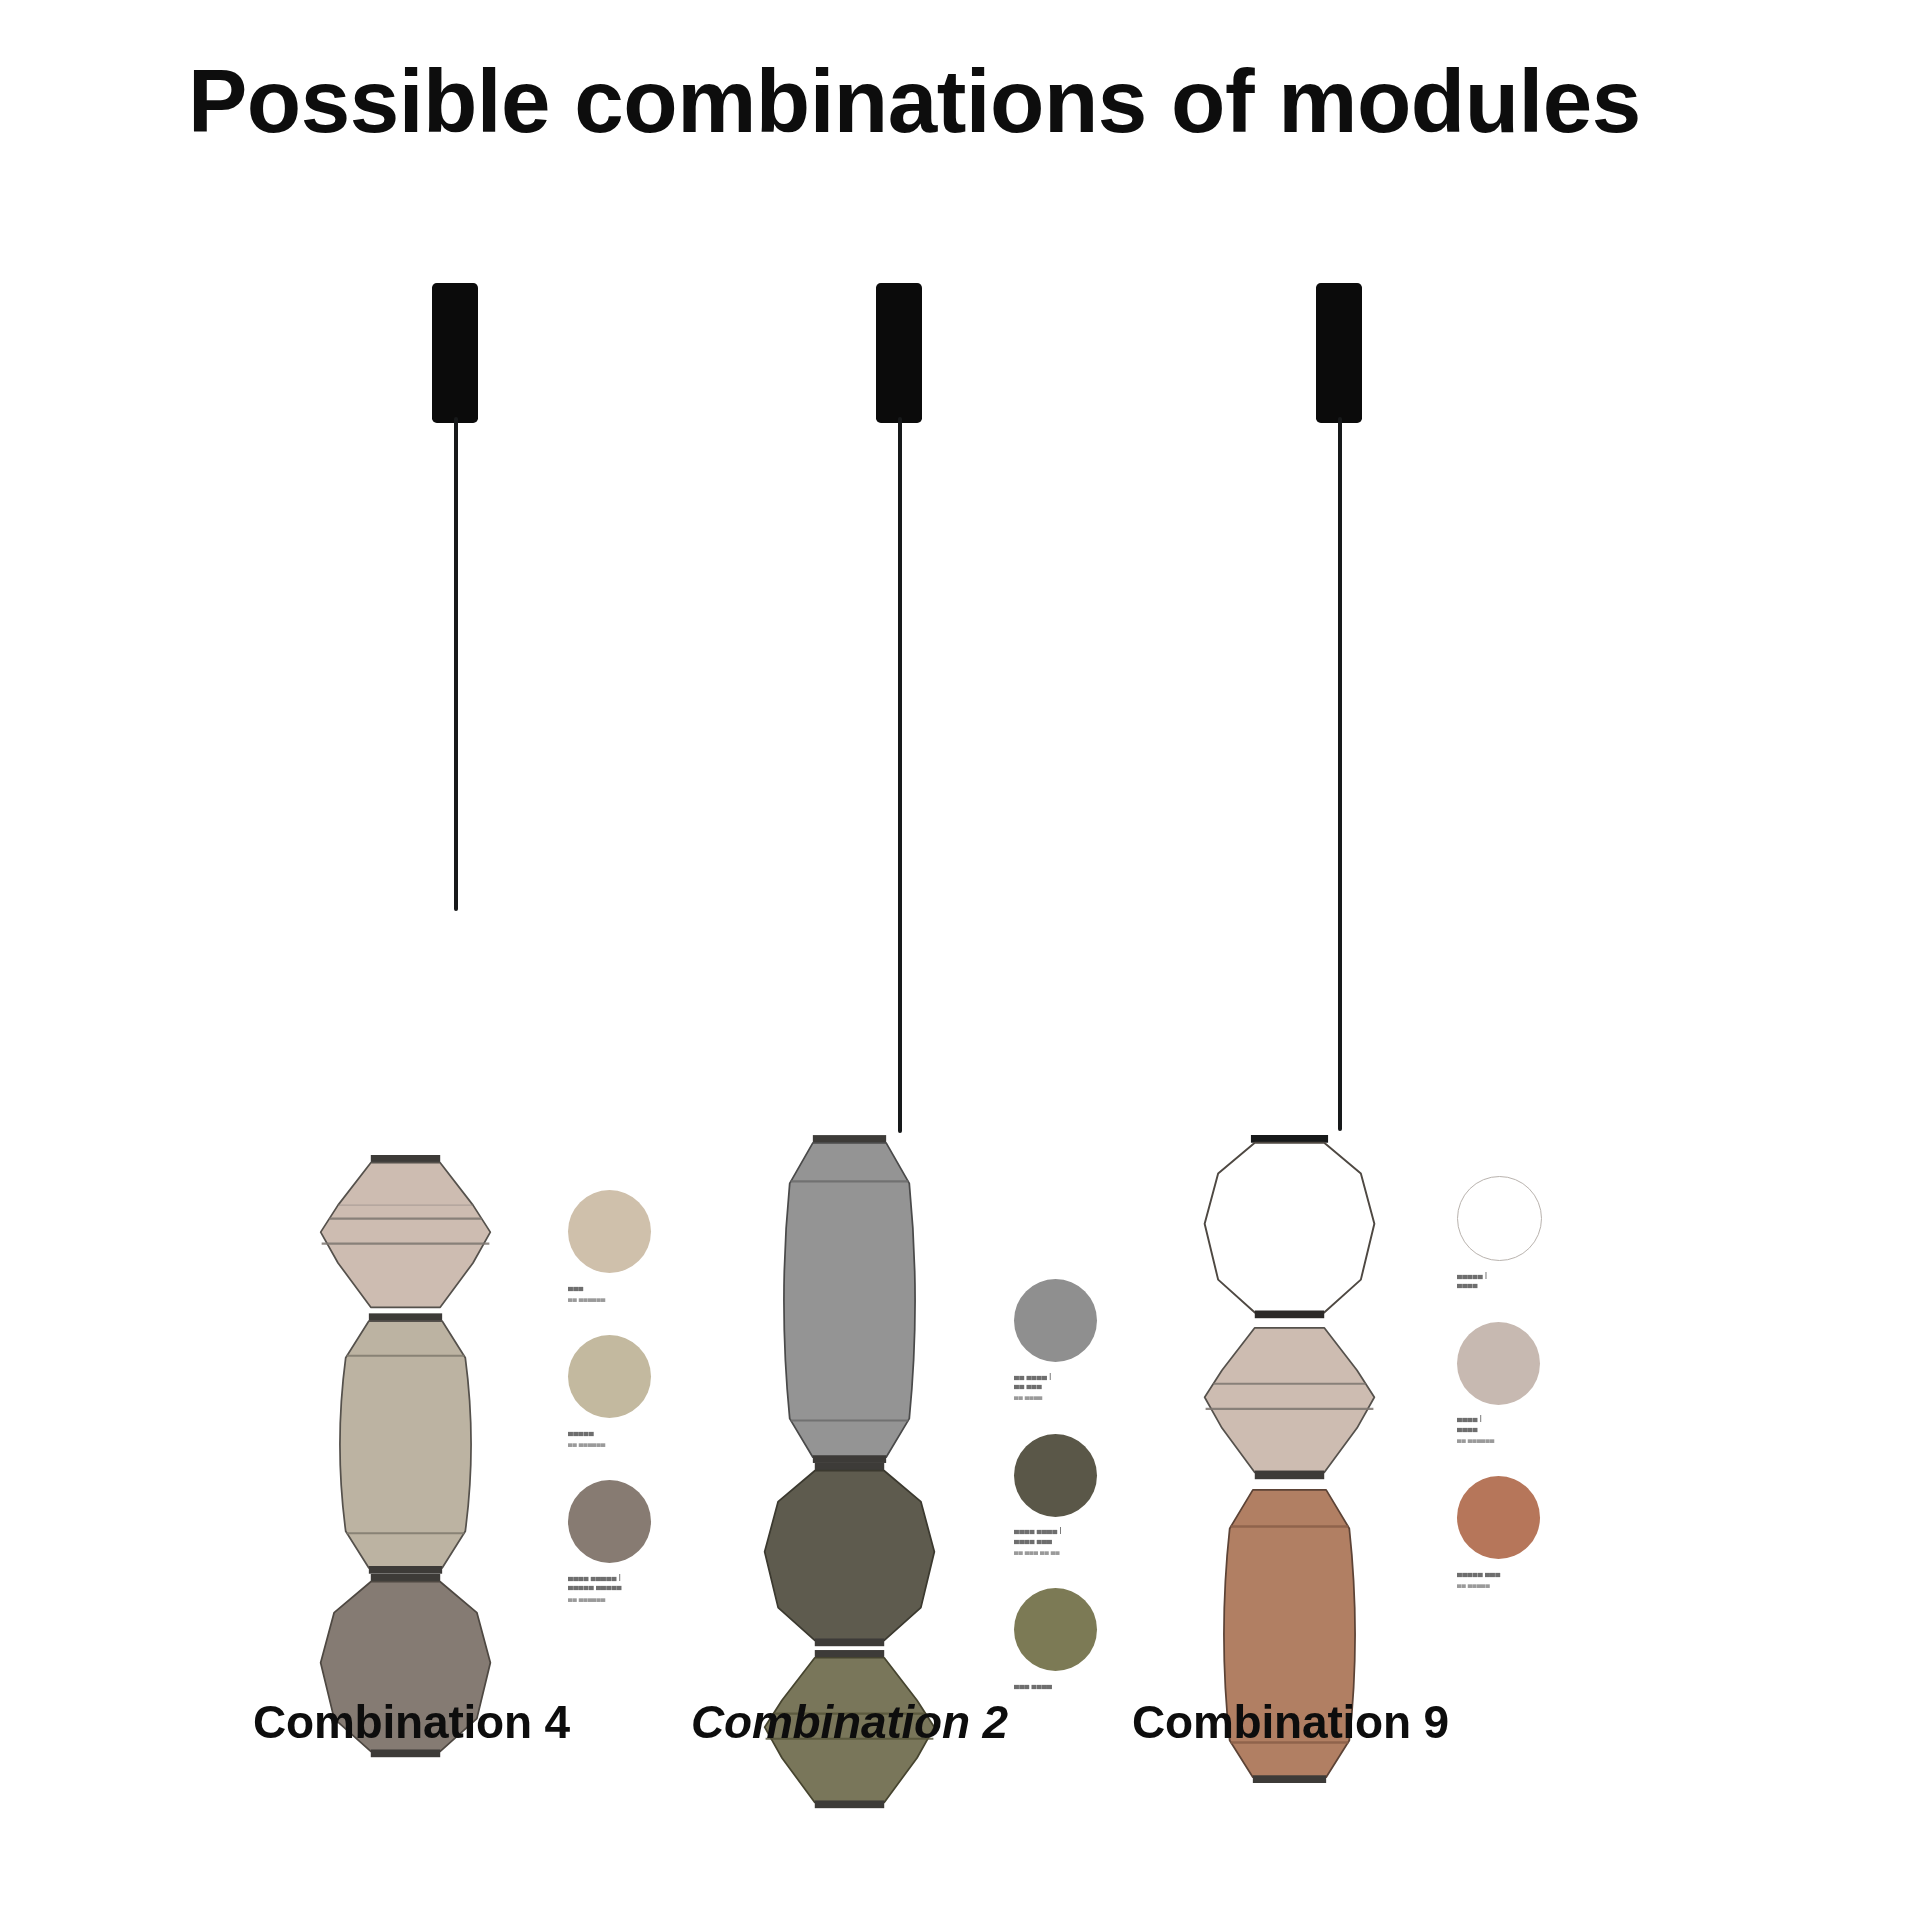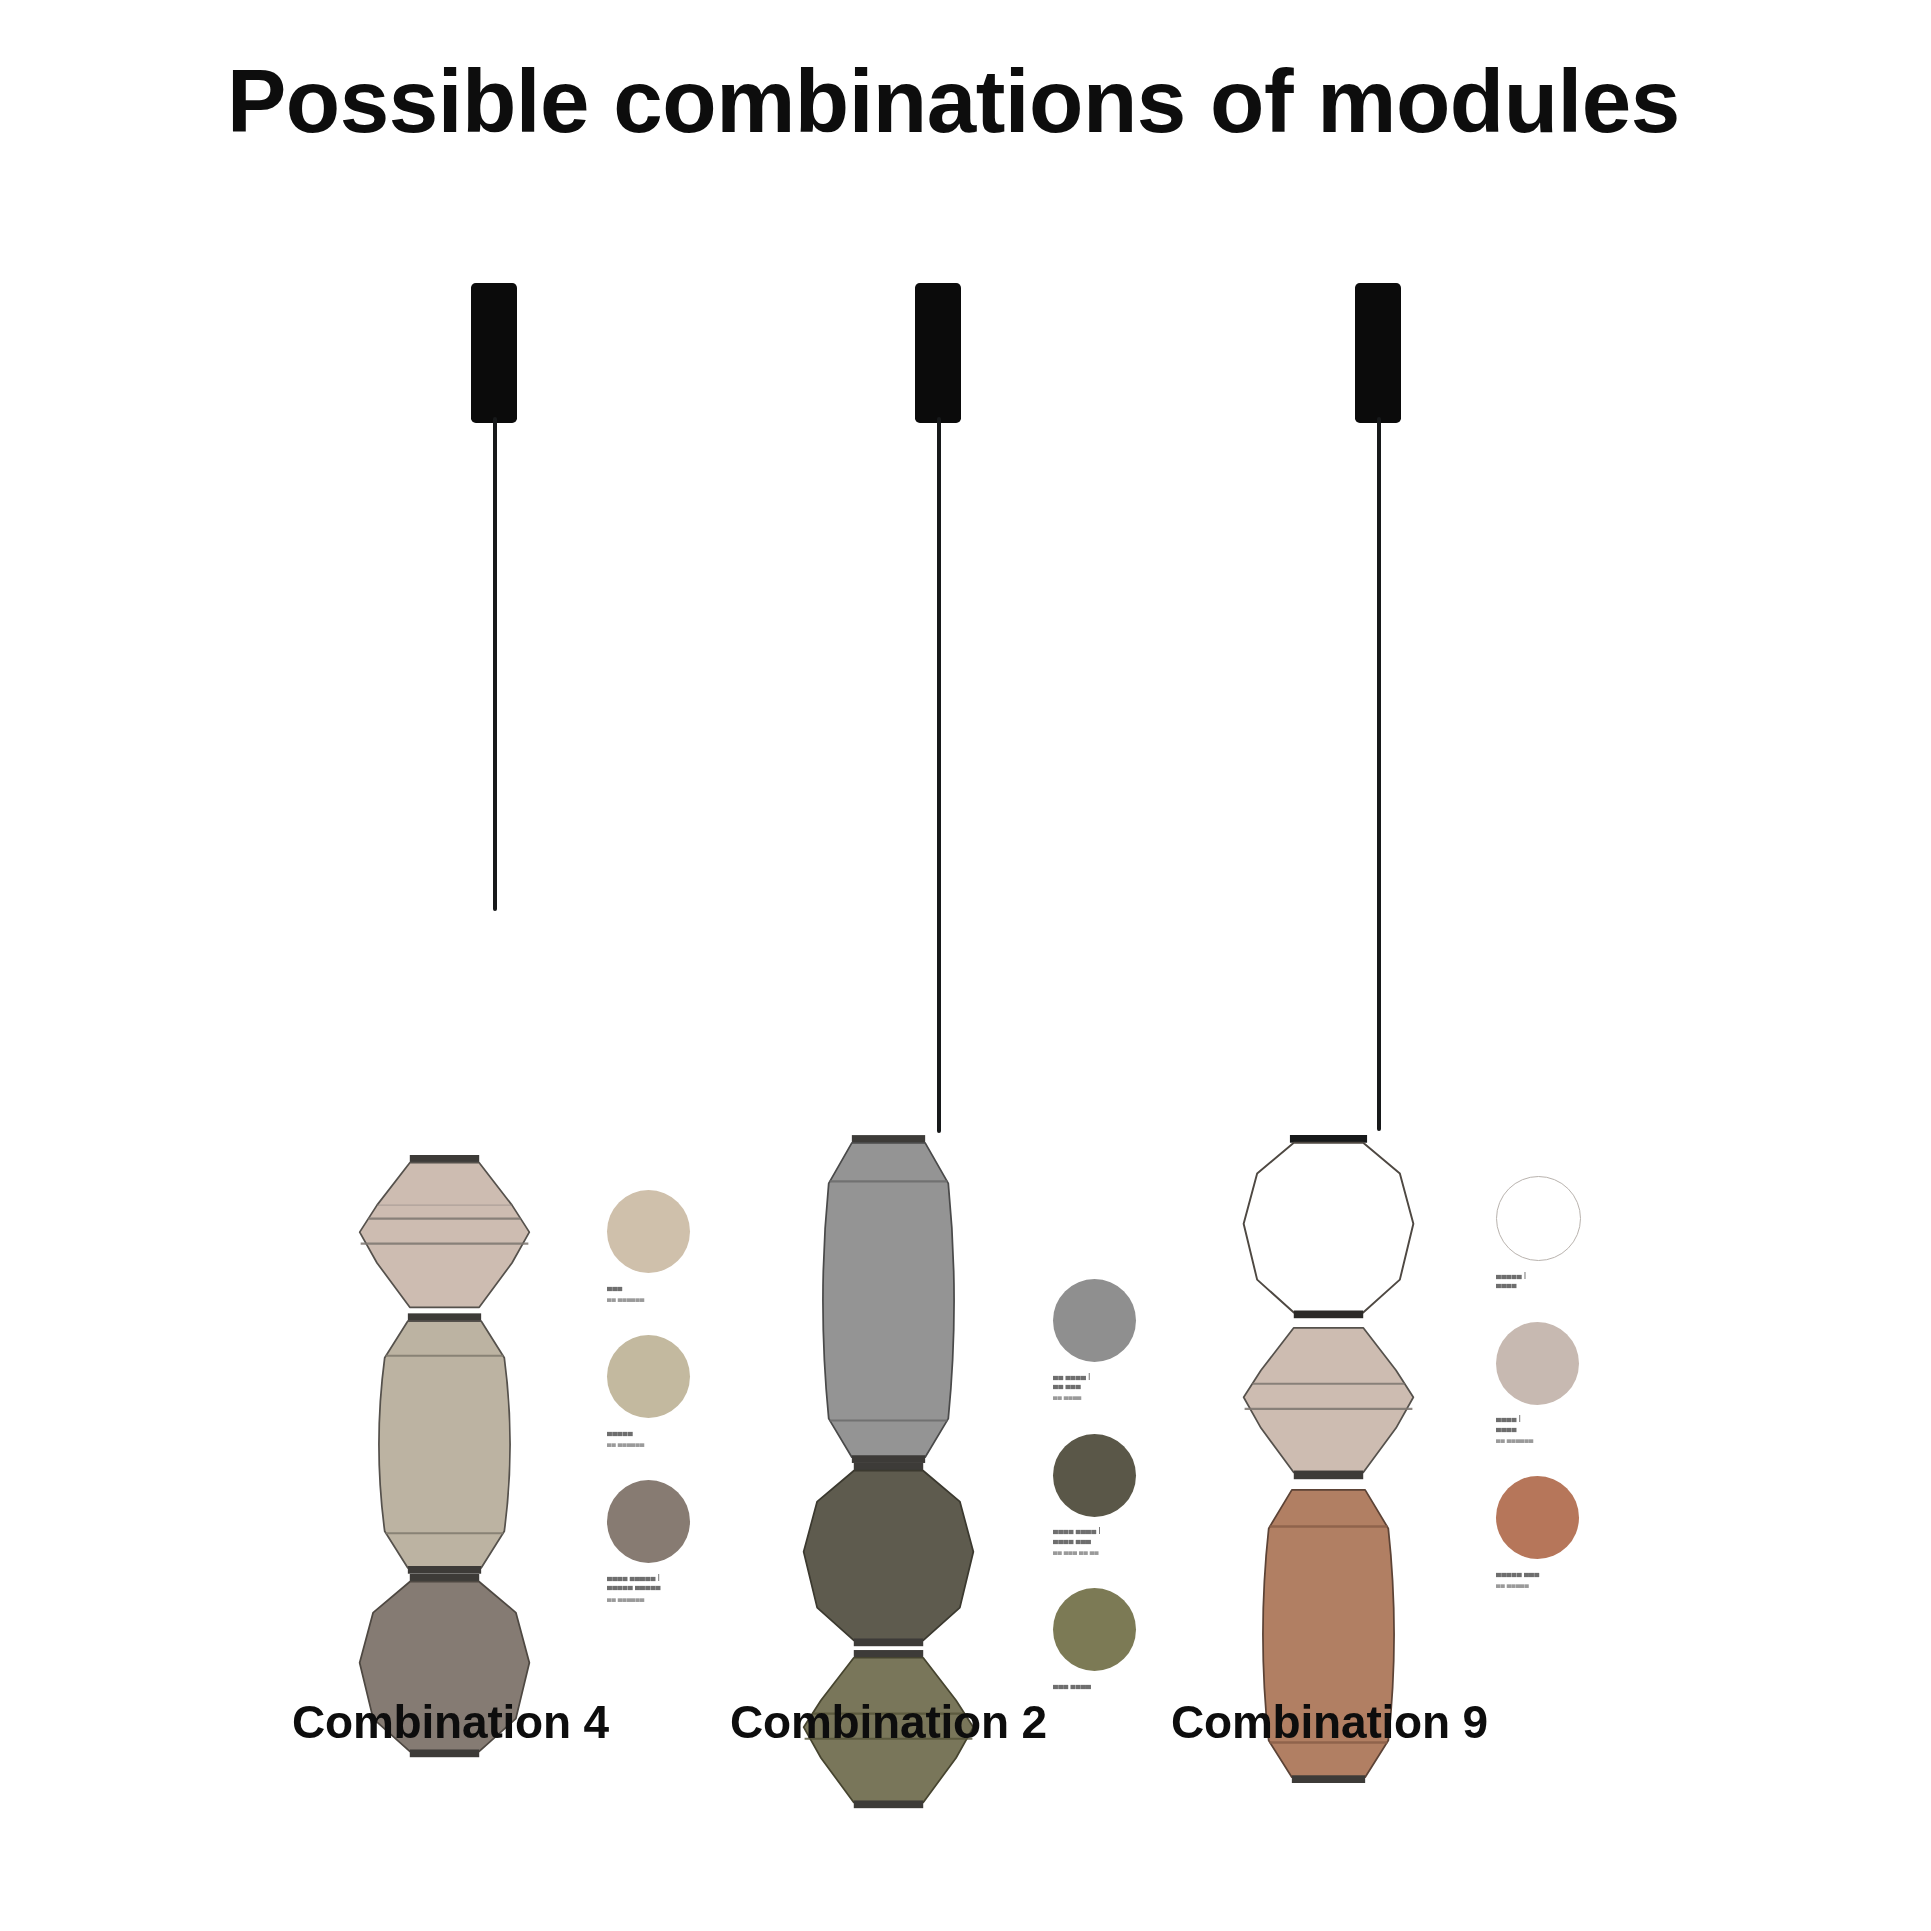--- a/index.html
+++ b/index.html
@@ -3,21 +3,21 @@
 <meta charset="utf-8">
 <style>
   html,body{margin:0;padding:0;}
   body{
     width:1931px;height:1931px;
     background:#ffffff;
     font-family:"Liberation Sans", sans-serif;
     overflow:hidden;
     position:relative;
   }
-  .page{position:absolute;inset:0;background:#fff;margin-left:39px;}
+  .page{position:absolute;inset:0;background:#fff;}
 
   
   .title{
     position:absolute;
     left:188px; top:50px;
     font-size:89px;
     font-weight:700;
     letter-spacing:-0.5px;
     color:#0d0d0d;
     white-space:nowrap;
@@ -86,21 +86,21 @@
   .caption{
     position:absolute;
     top:1695px;
     font-size:46px;
     font-weight:700;
     color:#0d0d0d;
     white-space:nowrap;
     letter-spacing:-0.2px;
   }
   .cap1{left:253px;}
-  .cap2{left:691px;}
+  .cap2{left:691px;font-style:italic;}
   .cap3{left:1132px;}
 </style>
 </head>
 <body>
 
 <div class="page">
 
   <div class="title">Possible combinations of modules</div>
 
   <div class="col col1">

